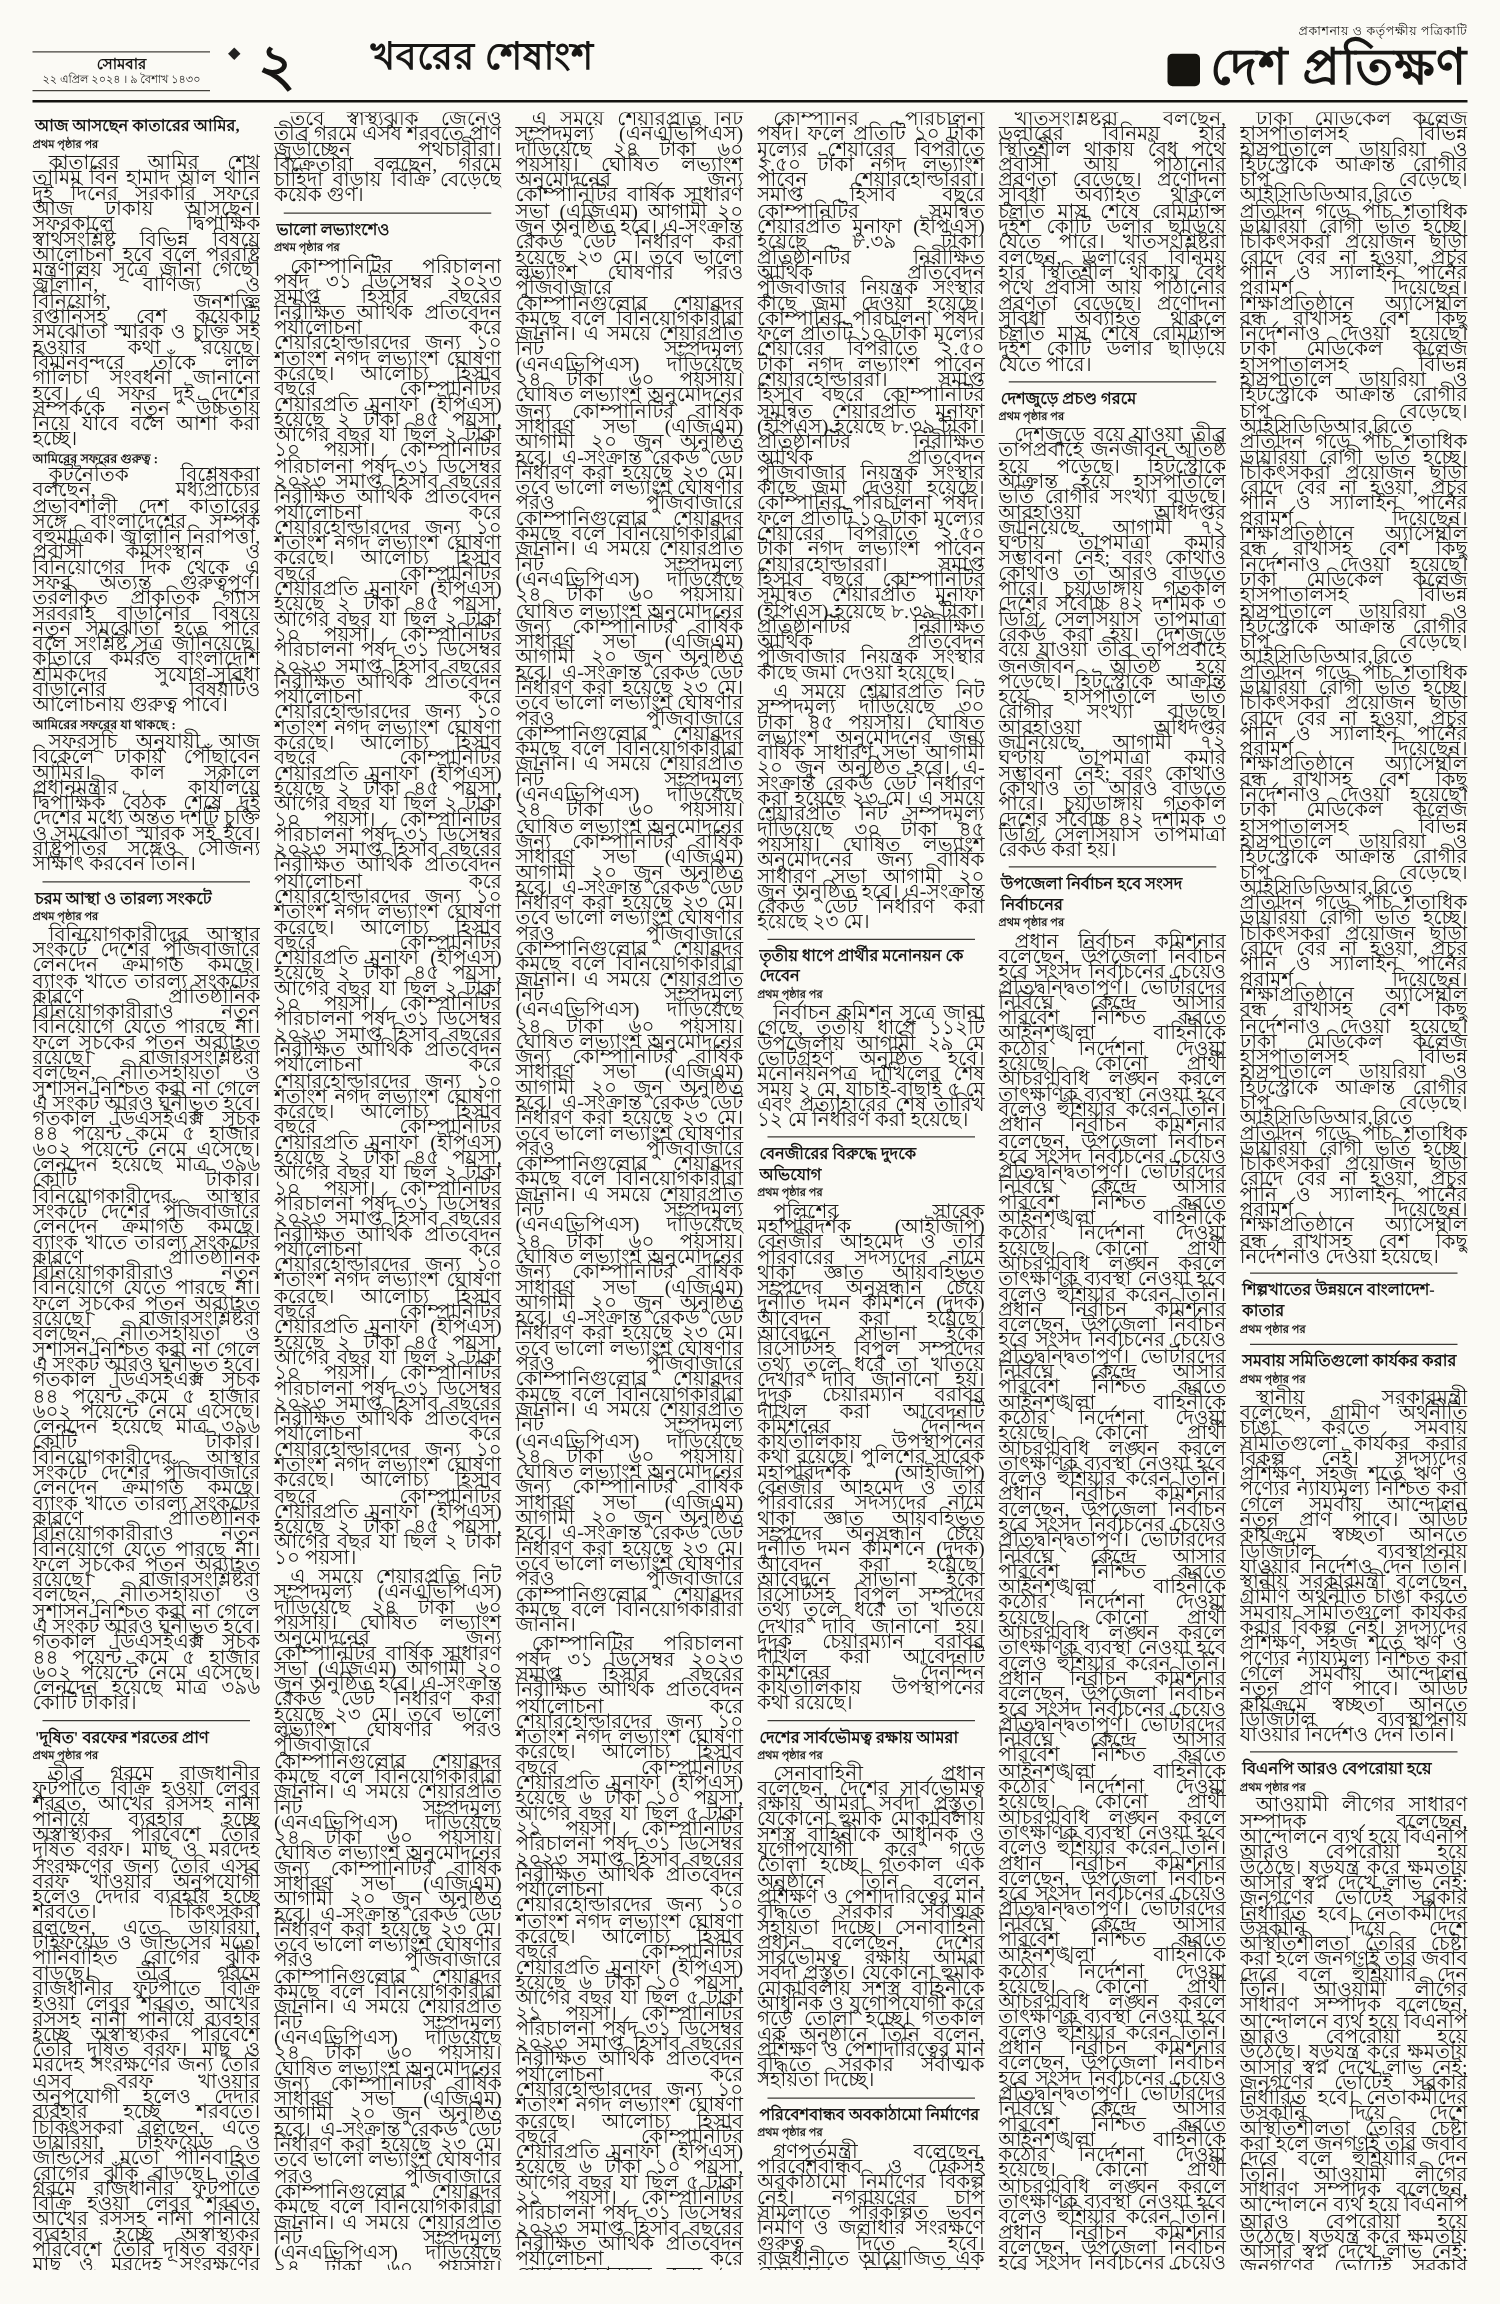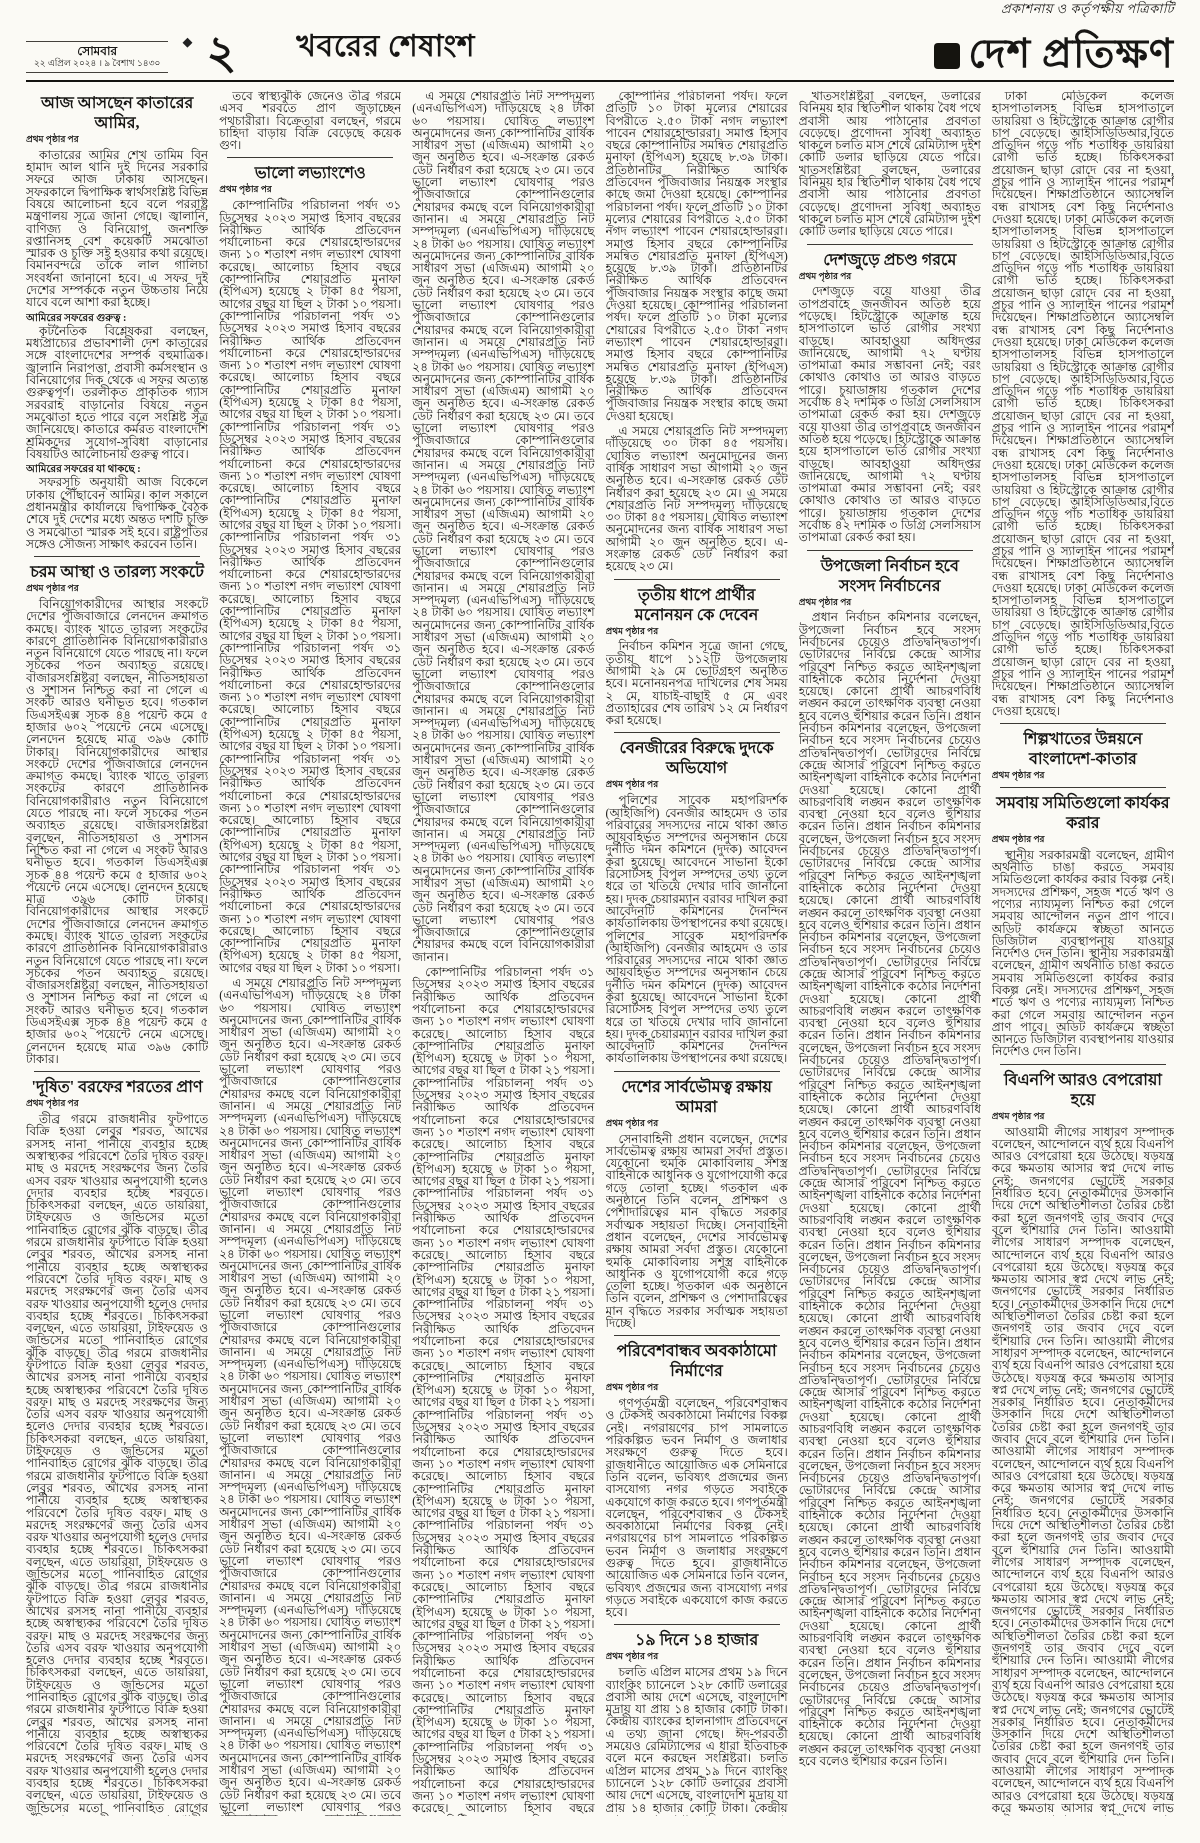--- a/index.html
+++ b/index.html
@@ -33,45 +33,45 @@
   .dateline { font-size: 9px; line-height: 1.3; white-space: nowrap; text-align: right; }
   .ornament { font-size: 13px; align-self: center; margin: 0 2px; color: #222; }
   .pagenum { font-size: 46px; font-weight: bold; line-height: 0.9; }
   .sectiontitle {
     font-size: 30px; font-weight: bold; margin: 0 0 12px 48px;
     letter-spacing: 0.5px; line-height: 1;
   }
   .masthead-wrap { margin-left: auto; text-align: right; display: flex; align-items: flex-end; gap: 8px; }
   .masthead-logo { width: 26px; height: 26px; background: #15140f; border-radius: 4px; margin-bottom: 4px; flex: none; }
   .masthead-txt { text-align: right; }
-  .tagline { font-size: 13px; letter-spacing: 0.5px; margin-bottom: 15px; font-style: italic; }
+  .tagline { font-size: 10px; letter-spacing: 0.5px; margin-bottom: 1px; }
   .masthead { font-size: 40px; font-weight: bold; line-height: 0.95; letter-spacing: 1px; }
   
   .cols {
     display: flex; gap: 11px;
     margin-top: 8px;
     height: 1726px;
     overflow: hidden;
   }
   .col { flex: 1 1 0; overflow: hidden; min-width: 0; }
   .headline {
-    font-size: 16px; font-weight: bold; text-align: center;
+    font-size: 13px; font-weight: bold; text-align: left;
     margin: 3px 2px 1px; line-height: 1.25;
   }
   .continued {
     text-align: left; font-size: 9px; font-weight: bold;
     margin: 0 0 4px; line-height: 1.2;
   }
   .subhead {
     display: block; font-weight: bold; font-size: 10.2px;
     margin: 3px 0 1px; line-height: 1.2;
   }
   .rule { border-top: 1px solid #3c3a36; margin: 6px 8px 5px; height: 0; }
   .bodytxt {
-    font-size: 12px; line-height: 12.3px;
+    font-size: 16px; line-height: 12.3px;
     text-align: justify; text-justify: inter-word;
     margin: 0 0 3px; text-indent: 13px;
     overflow-wrap: anywhere;
   }
 </style>
 </head>
 <body>
 
 <div class="page">
 

